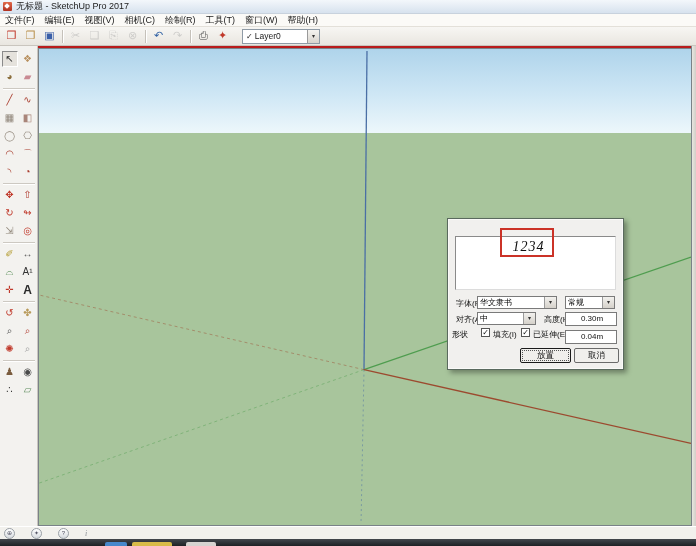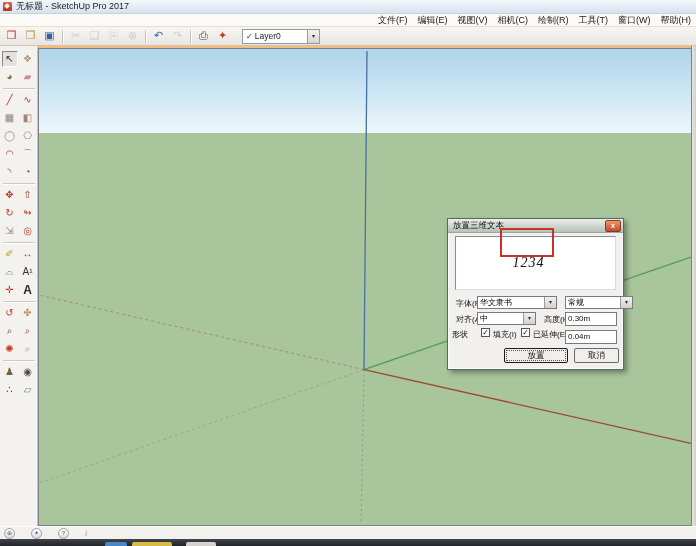--- a/index.html
+++ b/index.html
@@ -1,29 +1,29 @@
 <!DOCTYPE html>
 <html><head>
 <meta charset="utf-8">
 <style>
   html,body{margin:0;padding:0;}
   .screen{position:relative;width:696px;height:546px;overflow:hidden;
-    font-family:"Liberation Sans",sans-serif;background:#fdba74;
+    font-family:"Liberation Sans",sans-serif;background:#b91c1c;
     -webkit-font-smoothing:antialiased;}
   
   .titlebar{height:13px;display:flex;align-items:center;padding-left:3px;
     background:linear-gradient(#f3f7fb,#d7e2ee);border-bottom:1px solid #c8d2dd;
     font-size:9px;color:#222;}
   .logo{width:9px;height:9px;background:linear-gradient(#e06a4a,#b03020);
     border-radius:1px;margin-right:4px;position:relative;}
   .logo::after{content:"";position:absolute;left:2px;top:2px;width:4px;height:4px;
     background:#fff;transform:rotate(45deg);}
   
   .menubar{height:12px;background:#fbfaf7;display:flex;align-items:center;
-    font-size:9px;color:#222;border-bottom:1px solid #e3e0d9;justify-content:flex-end;}
+    font-size:9px;color:#222;border-bottom:1px solid #e3e0d9;}
   .menu-item{padding:0 5px;white-space:nowrap;}
   
   .toolbar{height:18px;display:flex;align-items:center;
     background:linear-gradient(#f7f6f3,#e9e6e0);border-bottom:1px solid #c9c5be;
     padding-left:2px;}
   .tb-btn{width:19px;height:16px;line-height:15px;text-align:center;font-size:11px;}
   .tb-btn.dis{opacity:.4;filter:grayscale(1);}
   .tb-sep{width:1px;height:13px;background:#c5c1ba;margin:0 3px;box-shadow:1px 0 0 #fff;}
   .layer-combo{margin-left:10px;width:76px;height:13px;background:#fff;
     border:1px solid #8f9ba6;display:flex;align-items:center;font-size:8.5px;color:#222;}
@@ -64,34 +64,34 @@
     background:#f1f0ee;border:1px solid #5a6a5e;z-index:10;
     box-shadow:3px 3px 5px rgba(0,0,0,.35),inset 0 0 0 1px #fafaf8;font-size:9px;}
   .dlg-title{height:13px;background:linear-gradient(#eaf0e9,#b5c1b9);display:flex;
     align-items:center;padding:0 2px 0 5px;border-bottom:1px solid #9aa89e;
     font-size:8.5px;color:#111;}
   .dlg-close{margin-left:auto;width:14px;height:10px;border:1px solid #8a3a22;
     background:linear-gradient(#ec9a6a,#c34a2c);border-radius:2px;color:#fff;
     font-size:7px;line-height:9px;text-align:center;font-weight:bold;}
   .dlg-preview{position:absolute;left:7px;top:17px;width:159px;height:52px;
     background:#fff;border:1px solid;border-color:#8a8a8a #dcdcdc #dcdcdc #8a8a8a;}
-  .dlg-preview-text{margin-top:18px;text-align:center;padding-right:14px;
+  .dlg-preview-text{margin-top:2px;text-align:center;padding-right:14px;
     font-family:"Liberation Serif",serif;font-style:italic;font-size:14px;
     letter-spacing:1px;color:#111;}
   .dlg-annotation{position:absolute;left:52px;top:9px;width:50px;height:25px;
     border:2px solid #cb3227;z-index:5;}
   .dlg-label{position:absolute;font-size:8px;white-space:nowrap;color:#111;}
   .dlg-combo{position:absolute;height:13px;background:#fff;border:1px solid #7a7a7a;
     display:flex;align-items:center;box-sizing:border-box;}
   .combo-text{padding-left:2px;font-size:8px;overflow:hidden;white-space:nowrap;flex:1;}
   .combo-arrow{width:11px;align-self:stretch;border-left:1px solid #9a9a9a;
     background:linear-gradient(#f2f1ee,#d5d1ca);font-size:6px;line-height:11px;
     text-align:center;color:#333;}
   .dlg-input{position:absolute;height:12px;background:#fff;border:1px solid #7a7a7a;
-    font-size:8px;line-height:12px;padding-left:2px;box-sizing:content-box;color:#111;}
+    font-size:8px;line-height:12px;padding-left:2px;box-sizing:content-box;color:#111;text-align:center;}
   .dlg-check{position:absolute;width:9px;height:9px;background:#fff;
     border:1px solid #555;font-size:8px;line-height:8px;text-align:center;color:#111;
     box-sizing:border-box;}
   .dlg-btn{position:absolute;height:15px;background:#f0efec;border:1px solid #6a6a6a;
     border-radius:2px;font-size:8.5px;text-align:center;line-height:13px;color:#111;
     box-sizing:border-box;}
   .dlg-btn.default{border-color:#1a1a1a;outline:1px dotted #555;outline-offset:-3px;}
 </style>
 </head>
 <body>
@@ -209,52 +209,48 @@
     <span class="st-info">i</span>
   </div>
 
   <div class="taskbar" id="taskbar">
       <div class="tk-item" style="left: 105px; width: 22px; background: rgb(74, 144, 217);"></div>
       <div class="tk-item" style="left: 132px; width: 40px; background: rgb(232, 200, 74);"></div>
       <div class="tk-item" style="left: 186px; width: 30px; background: rgb(230, 226, 222);"></div>
     </div>
 
   <div class="dialog">
-    <div class="dlg-title">
-      <span>放置三维文本</span>
-      <span class="dlg-close">x</span>
-    </div>
 
     <div class="dlg-preview">
       <div class="dlg-preview-text">1234</div>
     </div>
     <div class="dlg-annotation"></div>
 
     <span class="dlg-label" style="left:8px;top:79px;">字体(F)</span>
     <span class="dlg-combo" style="left:29px;top:77px;width:80px;">
       <span class="combo-text">华文隶书</span>
       <span class="combo-arrow">▾</span>
     </span>
-    <span class="dlg-combo" style="left:117px;top:77px;width:68px;">
+    <span class="dlg-combo" style="left:117px;top:77px;width:50px;">
       <span class="combo-text">常规</span>
       <span class="combo-arrow">▾</span>
     </span>
 
     <span class="dlg-label" style="left:8px;top:95px;">对齐(A)</span>
     <span class="dlg-combo" style="left:29px;top:93px;width:59px;">
       <span class="combo-text">中</span>
       <span class="combo-arrow">▾</span>
     </span>
     <span class="dlg-label" style="left:96px;top:95px;">高度(H)</span>
     <span class="dlg-input" style="left:117px;top:93px;width:48px;">0.30m</span>
 
     <span class="dlg-label" style="left:4px;top:110px;">形状</span>
     <span class="dlg-check" style="left:33px;top:109px;">✓</span>
     <span class="dlg-label" style="left:45px;top:110px;">填充(I)</span>
     <span class="dlg-check" style="left:73px;top:109px;">✓</span>
     <span class="dlg-label" style="left:85px;top:110px;">已延伸(E)</span>
     <span class="dlg-input" style="left:117px;top:111px;width:48px;">0.04m</span>
 
-    <span class="dlg-btn default" style="left:56px;top:129px;width:64px;">放置</span>
+    <span class="dlg-btn default" style="left:72px;top:129px;width:51px;">放置</span>
     <span class="dlg-btn" style="left:126px;top:129px;width:45px;">取消</span>
   </div>
 
 </div>
 
 </body></html>

